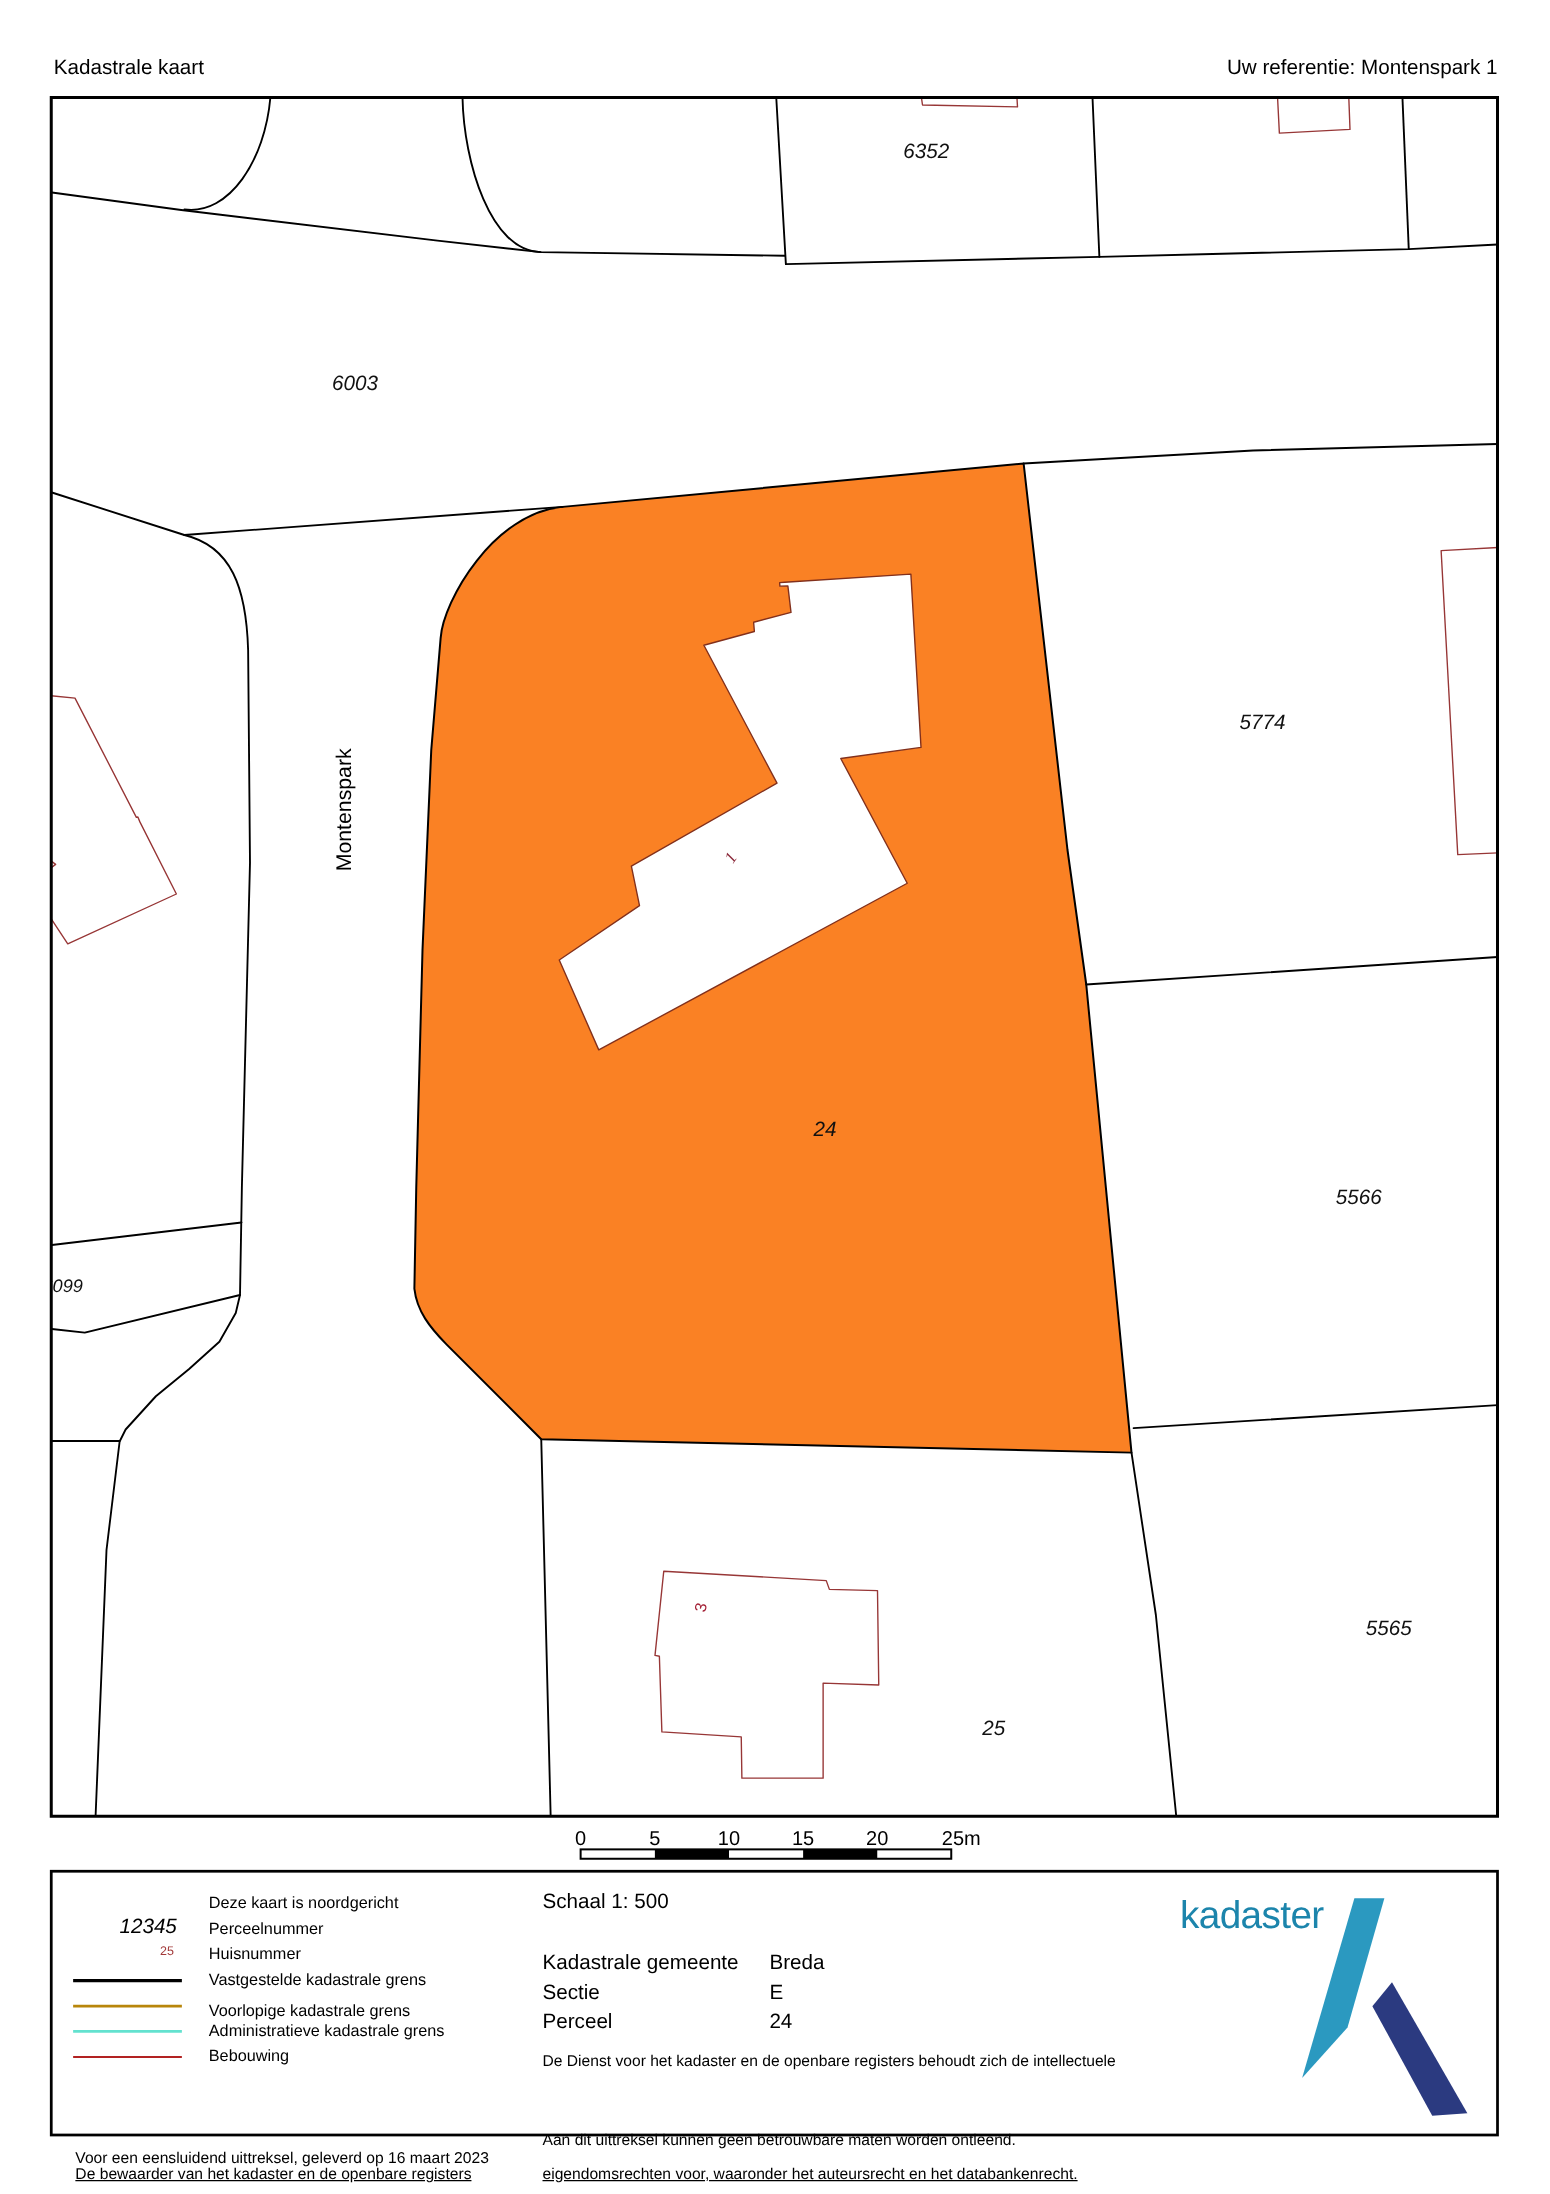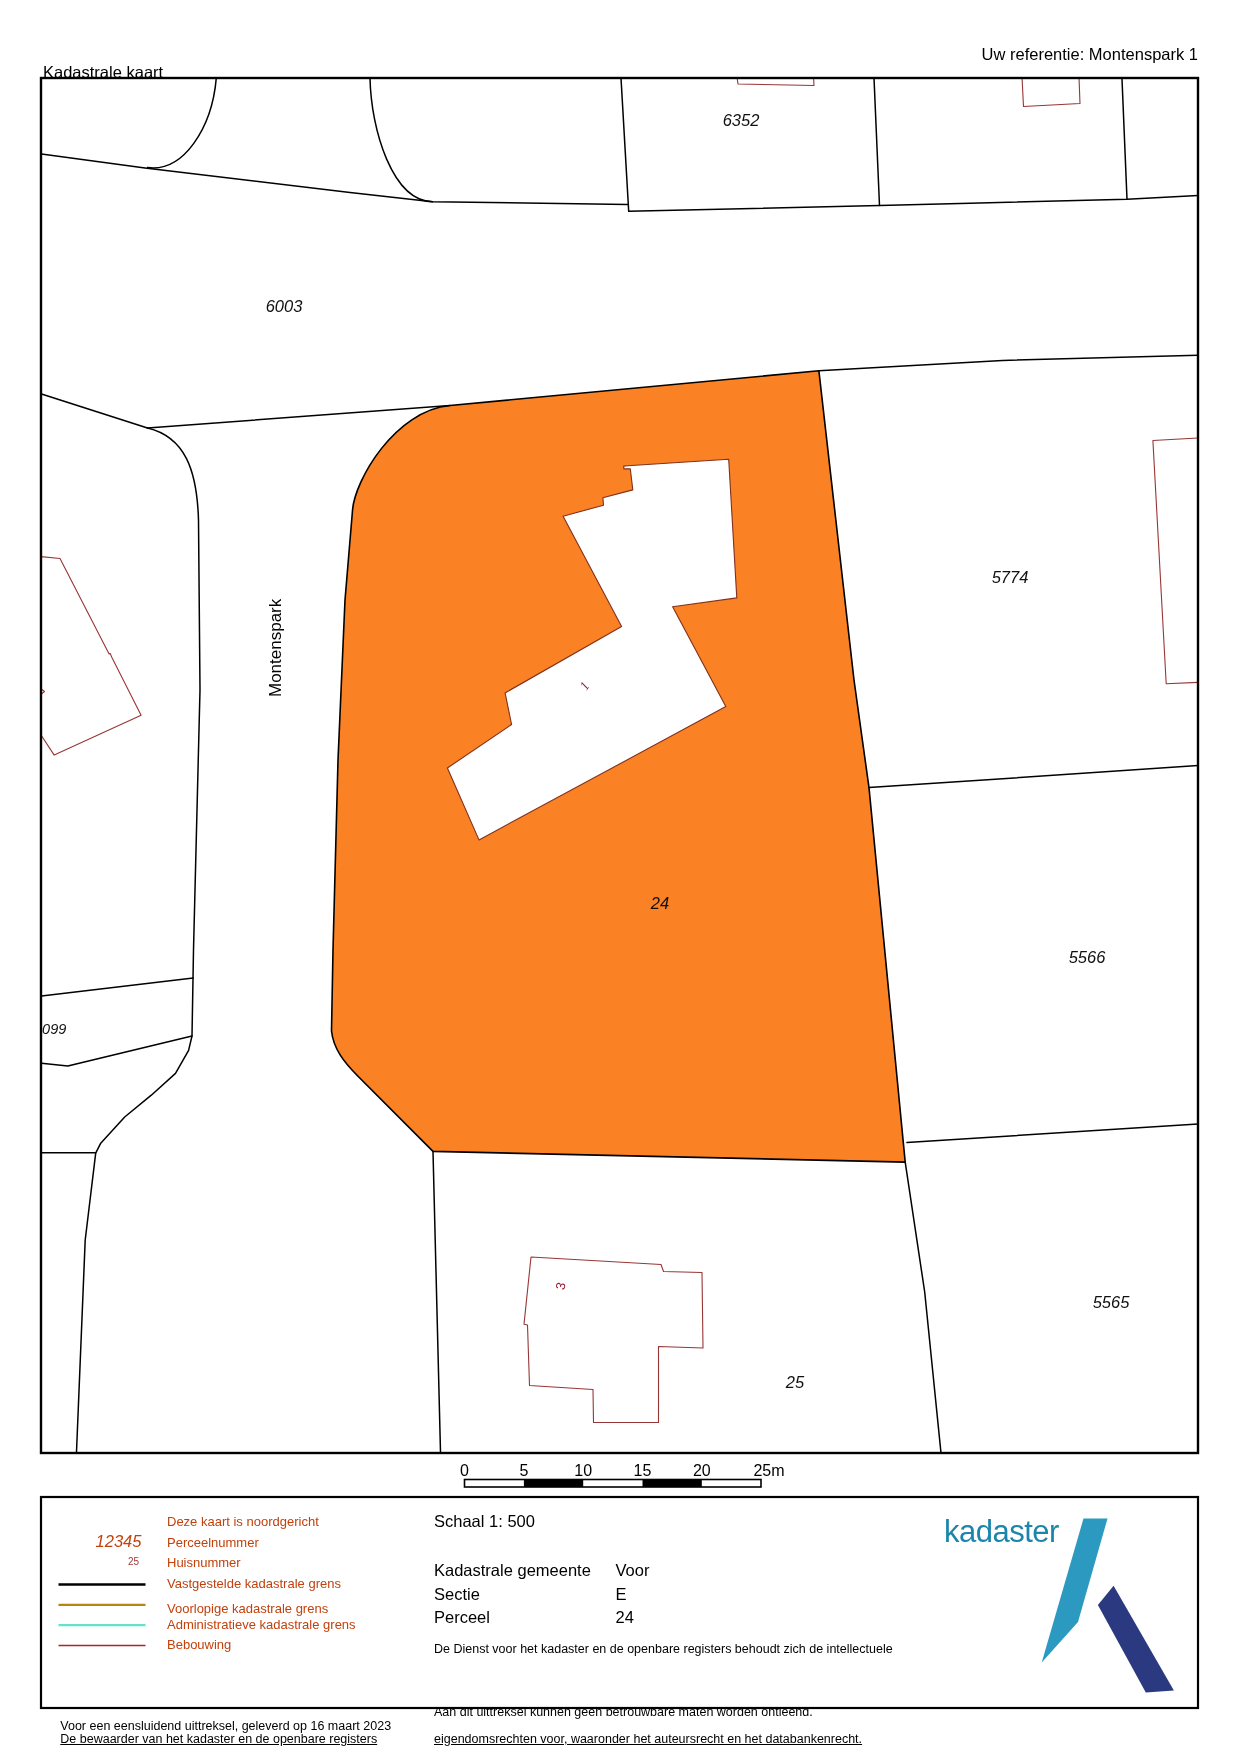--- a/index.html
+++ b/index.html
@@ -1,25 +1,25 @@
 <!DOCTYPE html>
 <html><head>
 <meta charset="utf-8">
 <style>
   html,body{margin:0;padding:0;background:#ffffff;}
   body{width:1240px;height:1755px;position:relative;font-family:"Liberation Sans",sans-serif;}
   .hdr{position:absolute;font-size:16.5px;color:#000;}
   svg{position:absolute;left:0;top:0;}
-  .lg{position:absolute;font-size:13px;color:#c2410c;white-space:nowrap;}
+  .lg{position:absolute;font-size:13px;color:#000000;white-space:nowrap;}
   .lgb{position:absolute;font-size:12.5px;color:#000;white-space:nowrap;margin-top:47px;}
   .mid{position:absolute;font-size:16.5px;color:#000;white-space:nowrap;}
 </style>
 </head>
 <body>
-<div class="hdr" style="left:43px;top:45px;margin-top:18px;">Kadastrale kaart</div>
+<div class="hdr" style="left:43px;top:45px;">Kadastrale kaart</div>
 <div class="hdr" style="right:42px;top:45px;">Uw referentie: Montenspark 1</div>
 
 <svg width="1240" height="1755" viewBox="0 0 1240 1755">
   <defs>
     <clipPath id="mapclip">
         <rect x="41" y="78" width="1157" height="1375"></rect>
       </clipPath>
   </defs>
   <g clip-path="url(#mapclip)">
 
@@ -111,20 +111,20 @@
 <div class="lg" style="left:128px;top:1556px;font-size:10px;color:#a33a3a;">25</div>
 <div class="lg" style="left:167px;top:1554.6px;">Huisnummer</div>
 <div class="lg" style="left:167px;top:1575.9px;">Vastgestelde kadastrale grens</div>
 <div class="lg" style="left:167px;top:1601px;">Voorlopige kadastrale grens</div>
 <div class="lg" style="left:167px;top:1616.5px;">Administratieve kadastrale grens</div>
 <div class="lg" style="left:167px;top:1636.9px;">Bebouwing</div>
 <div class="lgb" style="left:60.3px;top:1672.1px;">Voor een eensluidend uittreksel, geleverd op 16 maart 2023</div>
 <div class="lgb" style="left:60.3px;top:1685.1px;text-decoration:underline;">De bewaarder van het kadaster en de openbare registers</div>
 <div class="mid" style="left:434px;top:1511.6px;">Schaal 1: 500</div>
 <div class="mid" style="left:434px;top:1561.4px;">Kadastrale gemeente</div>
-<div class="mid" style="left:615.5px;top:1561.4px;">Voor</div>
+<div class="mid" style="left:615.5px;top:1561.4px;">Breda</div>
 <div class="mid" style="left:434px;top:1584.6px;">Sectie</div>
 <div class="mid" style="left:615.5px;top:1584.6px;">E</div>
 <div class="mid" style="left:434px;top:1607.8px;">Perceel</div>
 <div class="mid" style="left:615.5px;top:1607.8px;">24</div>
 <div class="lgb" style="left:434px;top:1657.7px;">Aan dit uittreksel kunnen geen betrouwbare maten worden ontleend.</div>
 <div class="lgb" style="left:434px;top:1595px;text-align:center;">De Dienst voor het kadaster en de openbare registers behoudt zich de intellectuele</div>
 <div class="lgb" style="left:434px;top:1684.5px;text-decoration:underline;">eigendomsrechten voor, waaronder het auteursrecht en het databankenrecht.</div>
 
 </body></html>

